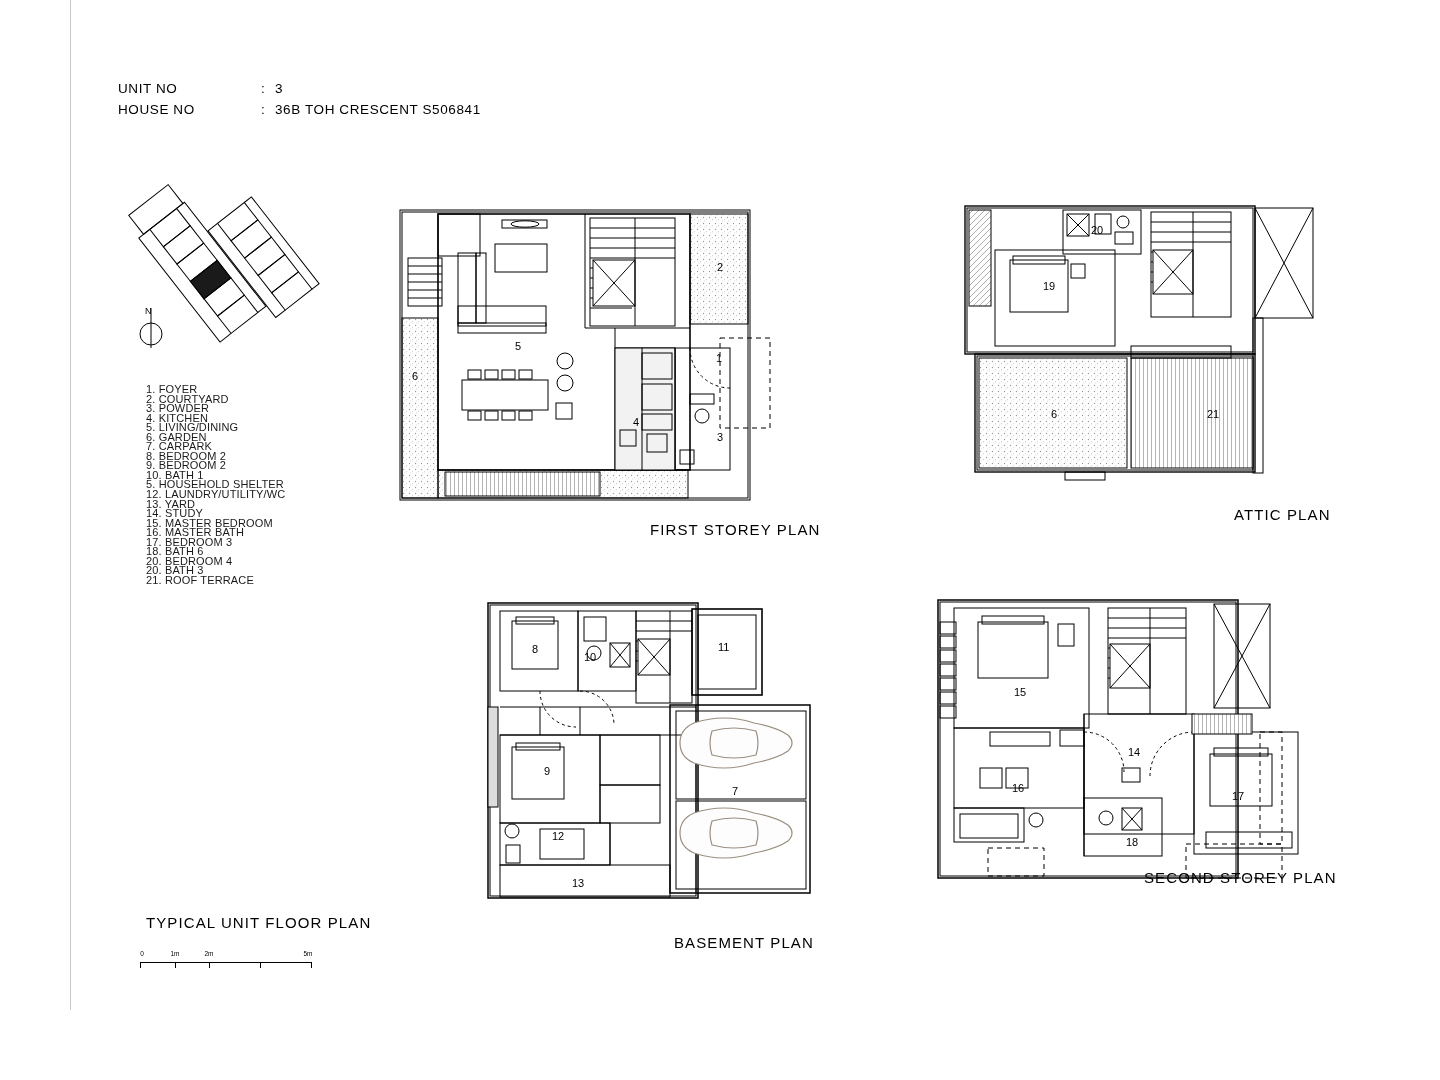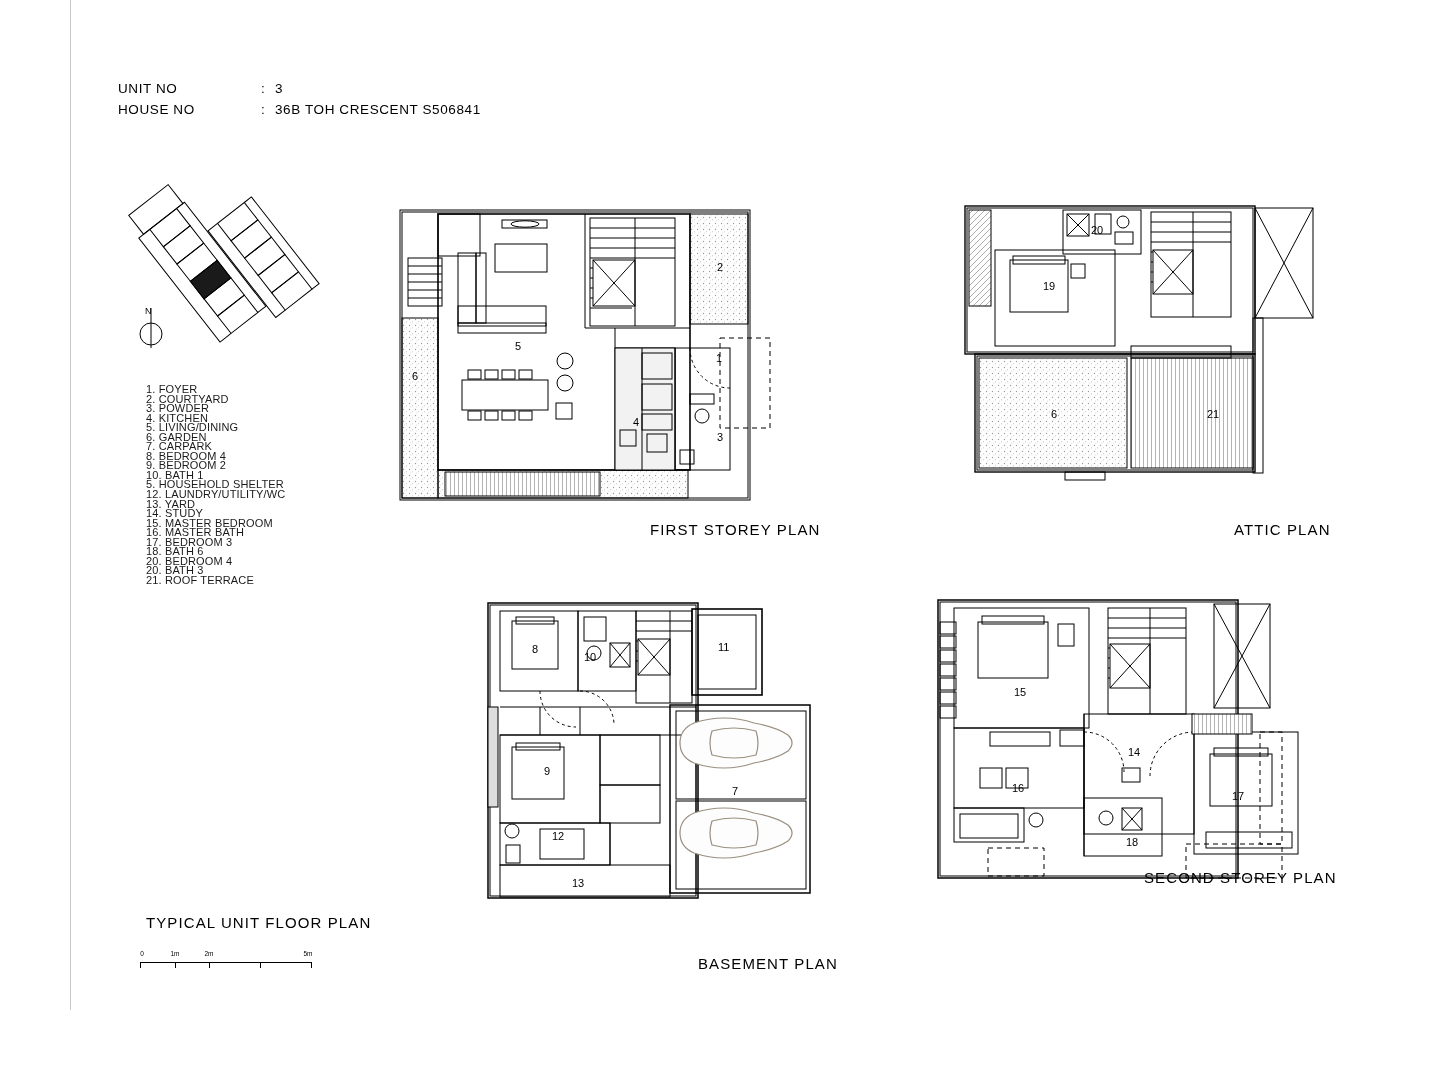--- a/index.html
+++ b/index.html
@@ -77,22 +77,22 @@
 
   
   .plan-title {
     position: absolute;
     font-size: 15px;
     letter-spacing: 1.1px;
     white-space: nowrap;
   }
   #title-typical { left: 146px; top: 914px; text-align: right; }
   #title-first   { left: 650px; top: 521px; }
-  #title-attic   { left: 1234px; top: 521px; }
-  #title-basement{ left: 674px; top: 955px; margin-left: 24px; }
+  #title-attic   { left: 1234px; top: 506px; }
+  #title-basement{ left: 674px; top: 934px; }
   #title-second  { left: 1144px; top: 869px; }
 
   
   .scalebar {
     position: absolute;
     left: 140px;
     top: 950px;
     width: 175px;
     height: 26px;
   }
@@ -196,21 +196,21 @@
   </div>
 
   <div class="legend">
     <div>1. FOYER</div>
     <div>2. COURTYARD</div>
     <div>3. POWDER</div>
     <div>4. KITCHEN</div>
     <div>5. LIVING/DINING</div>
     <div>6. GARDEN</div>
     <div>7. CARPARK</div>
-    <div>8. BEDROOM 4</div>
+    <div>8. BEDROOM 2</div>
     <div>9. BEDROOM 2</div>
     <div>10. BATH 1</div>
     <div>5. HOUSEHOLD SHELTER</div>
     <div>12. LAUNDRY/UTILITY/WC</div>
     <div>13. YARD</div>
     <div>14. STUDY</div>
     <div>15. MASTER BEDROOM</div>
     <div>16. MASTER BATH</div>
     <div>17. BEDROOM 3</div>
     <div>18. BATH 6</div>

